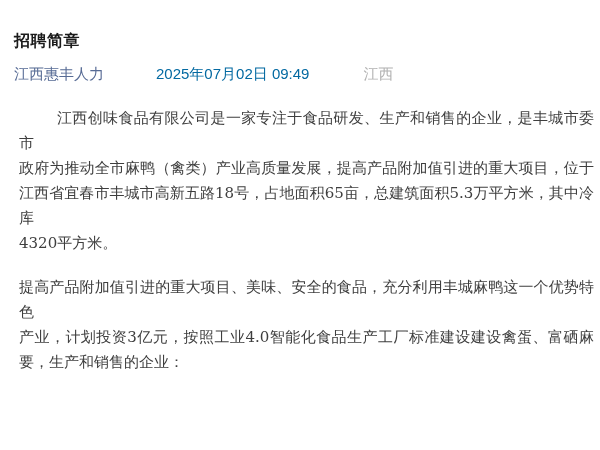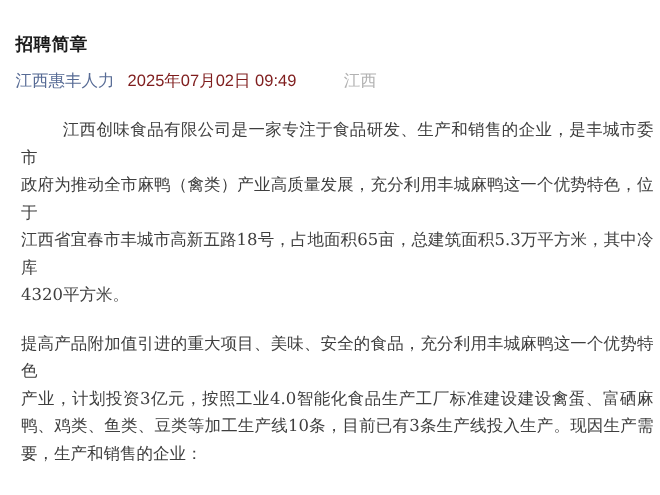--- a/index.html
+++ b/index.html
@@ -23,33 +23,33 @@
     font-weight: 700;
     color: #1b1b1b;
     letter-spacing: 0.5px;
   }
   .byline {
     margin-top: 10px;
     font-size: 15px;
     line-height: 20px;
     display: flex;
     align-items: center;
+    gap: 40px;
   }
   .author-link {
     color: #576b95;
     cursor: pointer;
     margin-right: 12px;
   }
   .publish-date {
-    color: #7f1d1d;
+    color: #0369a1;
     margin-right: 14px;
   }
   .publish-location {
     color: #b2b2b2;
-    margin-left: 29px;
   }
   .article-body {
     margin-top: 22px;
     padding: 0 6px 0 19px;
     font-family: "DejaVu Serif", "Liberation Serif", serif;
     font-size: 15px;
     line-height: 25px;
     color: #3e3e3e;
   }
   .paragraph {
@@ -81,27 +81,26 @@
       <span class="author-link">江西惠丰人力</span>
       <span class="publish-date">2025年07月02日 09:49</span>
       <span class="publish-location">江西</span>
     </div>
   </div>
 
   <section class="article-body">
 
     <div class="paragraph">
       <div class="line first-indent">江西创味食品有限公司是一家专注于食品研发、生产和销售的企业，是丰城市委市</div>
-      <div class="line">政府为推动全市麻鸭（禽类）产业高质量发展，充分利用丰城麻鸭这一个优势特色，位于</div>
+      <div class="line">政府为推动全市麻鸭（禽类）产业高质量发展，提高产品附加值引进的重大项目，位于</div>
       <div class="line">江西省宜春市丰城市高新五路18号，占地面积65亩，总建筑面积5.3万平方米，其中冷库</div>
       <div class="line line-last">4320平方米。</div>
     </div>
 
 
     <div class="paragraph">
       <div class="line">提高产品附加值引进的重大项目、美味、安全的食品，充分利用丰城麻鸭这一个优势特色</div>
       <div class="line">产业，计划投资3亿元，按照工业4.0智能化食品生产工厂标准建设建设禽蛋、富硒麻</div>
-      <div class="line">鸭、鸡类、鱼类、豆类等加工生产线10条，目前已有3条生产线投入生产。现因生产需</div>
       <div class="line line-last">要，生产和销售的企业：</div>
     </div>
 
   </section>
 </div>
 
 </body></html>

